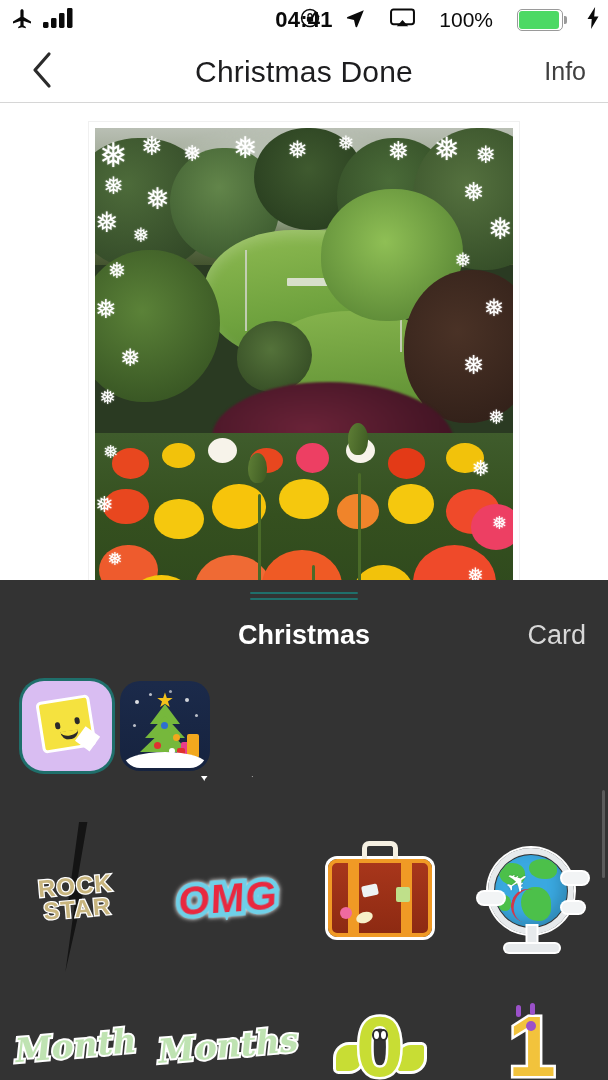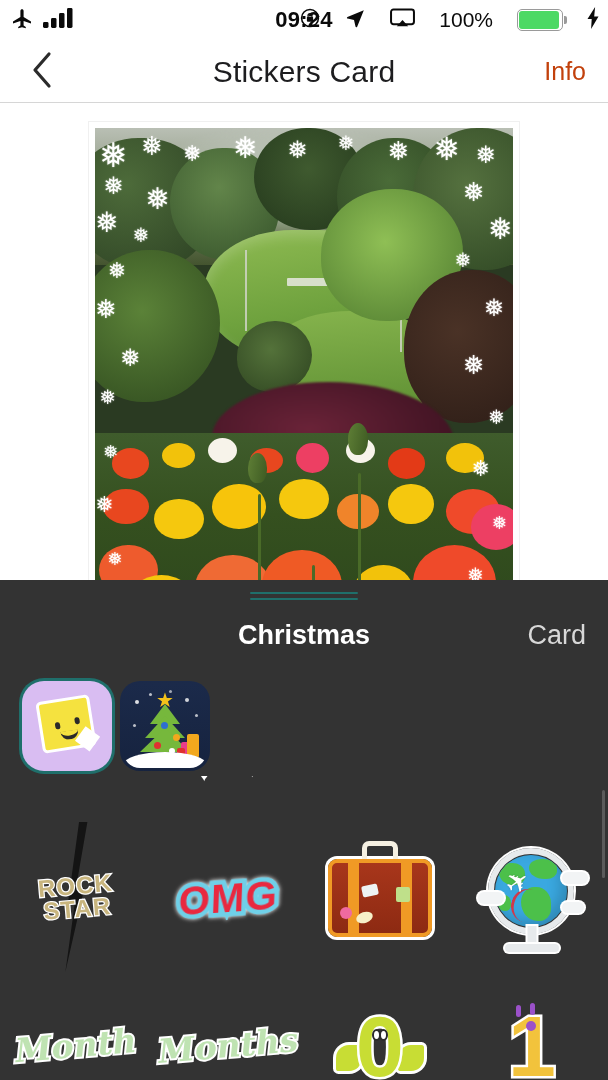--- a/index.html
+++ b/index.html
@@ -46,21 +46,21 @@
     display:flex; align-items:center; justify-content:center; cursor:pointer;
   }
   .nav-title{
     position:absolute; left:0; width:608px; top:0; height:63px;
     display:flex; align-items:center; justify-content:center;
     font-size:30px; font-weight:400; color:#1d1d1f; letter-spacing:.2px;
   }
   .nav-info{
     position:absolute; right:22px; top:0; height:63px;
     display:flex; align-items:center;
-    font-size:25px; font-weight:400; color:#c2410c; cursor:pointer;
+    font-size:25px; font-weight:400; color:#404040; cursor:pointer;
   }
 
   
   .canvas-area{
     position:absolute; top:104px; left:0; width:608px; height:476px;
     background:#ffffff; overflow:hidden;
   }
   .photo-frame{
     position:absolute; left:89px; top:18px; width:430px; height:520px;
     background:#fff; box-shadow:0 0 0 1px rgba(0,0,0,.06);
@@ -311,21 +311,21 @@
         <svg width="34" height="22" viewBox="0 0 34 22">
           <rect x="0" y="15" width="5.5" height="6" rx="1.4" fill="#0a0a0a"></rect>
           <rect x="8" y="11" width="5.5" height="10" rx="1.4" fill="#0a0a0a"></rect>
           <rect x="16" y="6" width="5.5" height="15" rx="1.4" fill="#0a0a0a"></rect>
           <rect x="24" y="1" width="5.5" height="20" rx="1.4" fill="#0a0a0a"></rect>
         </svg>
       </span>
     </div>
 
     <div class="sb-center">
-      <span class="sb-time">09:24</span>
+      <span class="sb-time">04:41</span>
     </div>
 
     <div class="sb-right">
       <span class="icn">
         <svg width="22" height="22" viewBox="0 0 24 24">
           <circle cx="12" cy="12" r="9.2" fill="none" stroke="#0a0a0a" stroke-width="1.7"></circle>
           <rect x="8.6" y="10.6" width="6.8" height="5.6" rx="1.1" fill="#0a0a0a"></rect>
           <path d="M9.9 10.6V9.4a2.1 2.1 0 0 1 4.2 0v1.2" fill="none" stroke="#0a0a0a" stroke-width="1.5"></path>
           <path d="M20.4 8.6l2.4 1.6-2.4 1.6z" fill="#0a0a0a"></path>
         </svg>
@@ -356,21 +356,21 @@
   </div>
 
   <div class="navbar">
     <div class="nav-back">
       <span>
         <svg width="24" height="40" viewBox="0 0 24 40">
           <path d="M19 4 5 20l14 16" fill="none" stroke="#2b2b2b" stroke-width="3.2" stroke-linecap="round" stroke-linejoin="round"></path>
         </svg>
       </span>
     </div>
-    <div class="nav-title">Stickers Card</div>
+    <div class="nav-title">Christmas Done</div>
     <div class="nav-info">Info</div>
   </div>
 
   <div class="canvas-area">
     <div class="photo-frame">
       <div class="photo">
 
         <div class="ph-sky"></div>
 
         <div class="ph-tree" style="left:-6%;top:2%;width:34%;height:26%;background:radial-gradient(circle at 40% 35%,#4d6b3a,#2b3f22);"></div>

